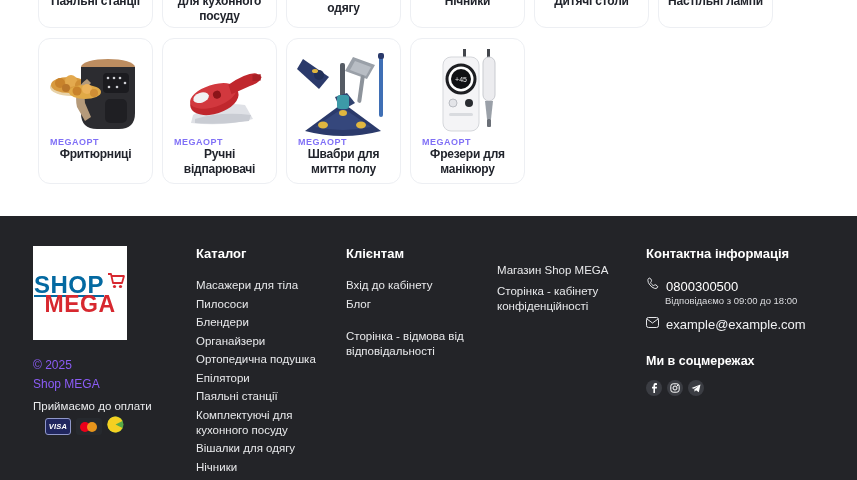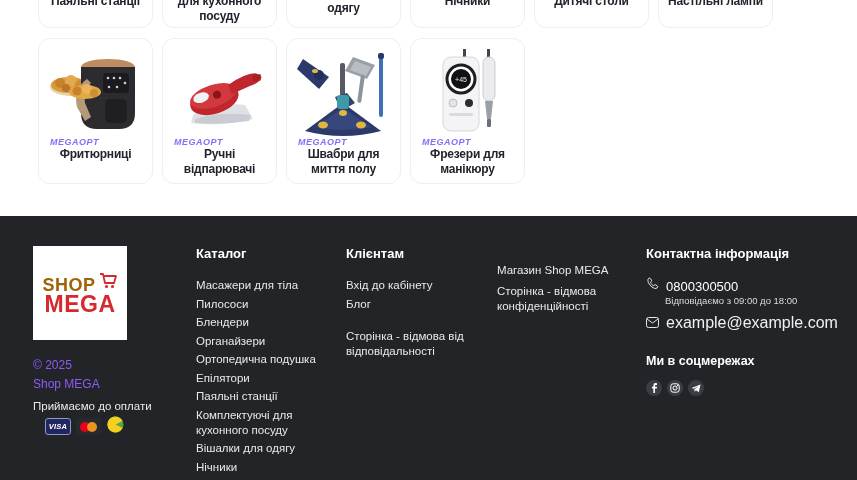--- a/index.html
+++ b/index.html
@@ -23,32 +23,32 @@
     line-height:15px; letter-spacing:-0.2px;
   }
   .card.row1 .card-label { top:100px; height:36px; display:flex; align-items:center; justify-content:center; }
   .card.row2 .card-label { top:108px; }
 
   .card-img { position:absolute; left:8px; top:6px; width:99px; height:98px; }
   .card-img svg { width:99px; height:98px; display:block; }
 
   .wm {
     position:absolute; left:3px; bottom:-4px;
-    font-size:9px; font-weight:700; font-style:italic;
+    font-size:9px; font-weight:700; 
     color:#6a57f5; letter-spacing:0.5px;
     filter:blur(0.7px); opacity:0.85;
   }
 
   
   #footer { position:absolute; left:0; top:216px; width:857px; height:264px; background:#232428; color:#fff; }
 
   .logo-box { position:absolute; left:33px; top:30px; width:94px; height:94px; background:#fff;
               display:flex; flex-direction:column; align-items:center; justify-content:center; }
   .logo-top { display:flex; align-items:flex-end; gap:2px; }
-  .logo-shop { font-size:18px; font-weight:700; color:#a16207; letter-spacing:0.5px; line-height:18px; }
+  .logo-shop { font-size:24px; font-weight:700; color:#0369a1; letter-spacing:0.5px; line-height:18px;text-decoration:underline; }
   .logo-mega { font-size:23px; font-weight:700; color:#d7282f; letter-spacing:0.5px; line-height:21px; }
 
   .copyright { position:absolute; left:33px; top:140px; font-size:12px; line-height:19px; color:#8b5cf6; }
   .pay-label { position:absolute; left:33px; top:184px; font-size:11.5px; color:#e9eaec; }
   .pay-row { position:absolute; left:45px; top:200px; display:flex; gap:5px; align-items:center; }
   .pay-badge { width:26px; height:17px; border-radius:3px; display:flex; align-items:center; justify-content:center; }
   .pay-visa { background:#20265e; border:1px solid #8f97c9; }
   .pay-visa span { color:#fff; font-size:7.5px; font-weight:700; font-style:italic; letter-spacing:0.2px; }
   .pay-mc { background:#26292e; position:relative; }
   .pay-mc i { position:absolute; top:3.5px; width:10px; height:10px; border-radius:50%; }
@@ -65,21 +65,21 @@
   .col-info { left:497px; width:112px; }
   .col-info .flinks { margin-top:17px; }
   .col-info .flink { margin-bottom:6px; }
   .col-contacts { left:646px; width:180px; }
 
   .contact-row { display:flex; align-items:flex-end; gap:7px; margin-top:16px; }
   .contact-row.phone-row { margin-top:15px; margin-bottom:0; }
   .contact-row.email-row { margin-top:8px; }
   .phone-num { font-size:13px; color:#ffffff; }
   .phone-note { font-size:9.5px; color:#dcdde0; margin:1px 0 0 19px; }
-  .email-text { font-size:16px; color:#f0f1f3; }
+  .email-text { font-size:13px; color:#f0f1f3; }
   .social-title { font-size:12.5px; font-weight:700; color:#fff; margin-top:22px; }
   .social-row { display:flex; gap:5px; margin-top:12px; }
   .social-btn { width:16px; height:16px; border-radius:50%; background:#3b3d43; display:flex; align-items:center; justify-content:center; }
   .social-btn svg { display:block; }
 </style>
 </head>
 <body>
 
 <div id="page">
 
@@ -261,21 +261,21 @@
       <div class="flinks">
         <a class="flink" href="#">Вхід до кабінету</a>
         <a class="flink" href="#">Блог</a>
         <a class="flink gap-top" href="#">Сторінка - відмова від відповідальності</a>
       </div>
     </div>
 
     <div class="fcol col-info">
       <div class="flinks">
         <a class="flink" href="#">Магазин Shop MEGA</a>
-        <a class="flink" href="#">Сторінка - відмова конфіденційності</a>
+        <a class="flink" href="#">Сторінка - кабінету конфіденційності</a>
       </div>
     </div>
 
     <div class="fcol col-contacts">
       <div class="fcol-title">Контактна інформація</div>
 
       <div class="contact-row phone-row">
         <span>
           <svg width="13" height="13" viewBox="0 0 13 13">
             <path d="M2.5 1.5 q1.5 -1 2.2 .3 l.8 1.5 q.4 .9 -.5 1.5 q-.7 .5 0 1.6 q.8 1.2 1.7 1.8 q1 .7 1.6 0 q.7 -.8 1.5 -.3 l1.4 1 q1.1 .8 0 1.9 q-1.1 1.1 -2.8 .5 q-2.6 -.9 -4.6 -3.4 q-2 -2.5 -1.9 -4.6 q0 -1.2 .6 -1.8 z" fill="none" stroke="#e6e7ea" stroke-width="1"></path>

